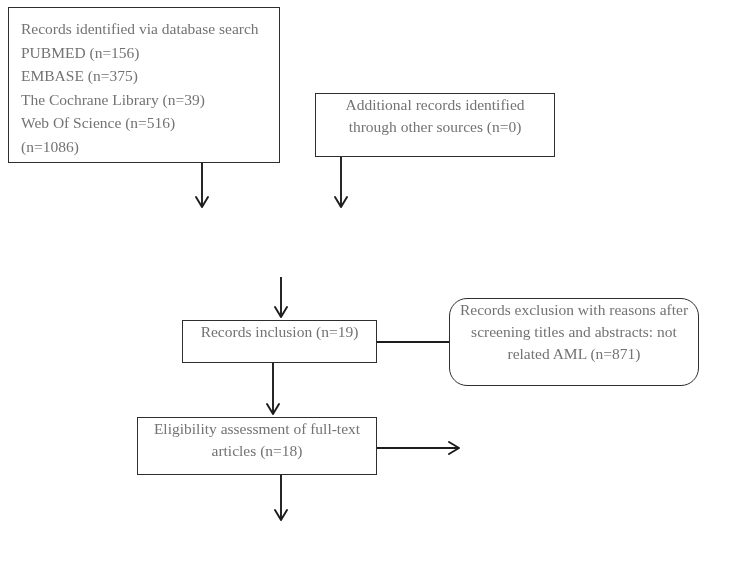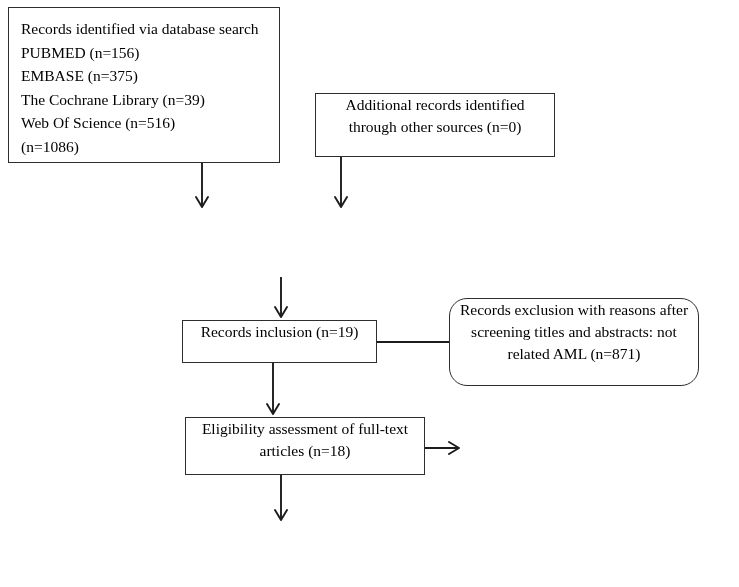--- a/index.html
+++ b/index.html
@@ -6,21 +6,21 @@
     margin: 0;
     padding: 0;
     background: #ffffff;
   }
   #canvas {
     position: relative;
     width: 739px;
     height: 587px;
     background: #ffffff;
     font-family: "Liberation Serif", "DejaVu Serif", serif;
-    color: #000000;
+    color: #737373;
     overflow: hidden;
   }
   #arrow-layer {
     position: absolute;
     left: 0;
     top: 0;
     width: 739px;
     height: 587px;
     pointer-events: none;
   }
@@ -46,21 +46,21 @@
     text-align: left;
     padding: 9px 12px;
     line-height: 23.5px;
   }
   
   #box-identification      { left: 8px;   top: 7px;   width: 272px; height: 156px; }
   #box-additional          { left: 315px; top: 93px;  width: 240px; height: 64px; }
   #box-duplication         { left: 185px; top: 210px; width: 193px; height: 67px; line-height: 24px; }
   #box-inclusion           { left: 182px; top: 320px; width: 195px; height: 43px; }
   #box-exclusion-screening { left: 449px; top: 298px; width: 250px; height: 88px; border-radius: 18px; }
-  #box-eligibility         { left: 137px; top: 417px; width: 240px; height: 58px; margin-left: 48px; }
+  #box-eligibility         { left: 137px; top: 417px; width: 240px; height: 58px; }
   #box-exclusion-fulltext  { left: 462px; top: 402px; width: 271px; height: 89px; }
   #box-final               { left: 147px; top: 523px; width: 289px; height: 60px; }
 </style>
 </head>
 <body>
 
 <div id="canvas">
 
   <svg id="arrow-layer" width="739" height="587" viewBox="0 0 739 587" xmlns="http://www.w3.org/2000/svg">
     <defs>

